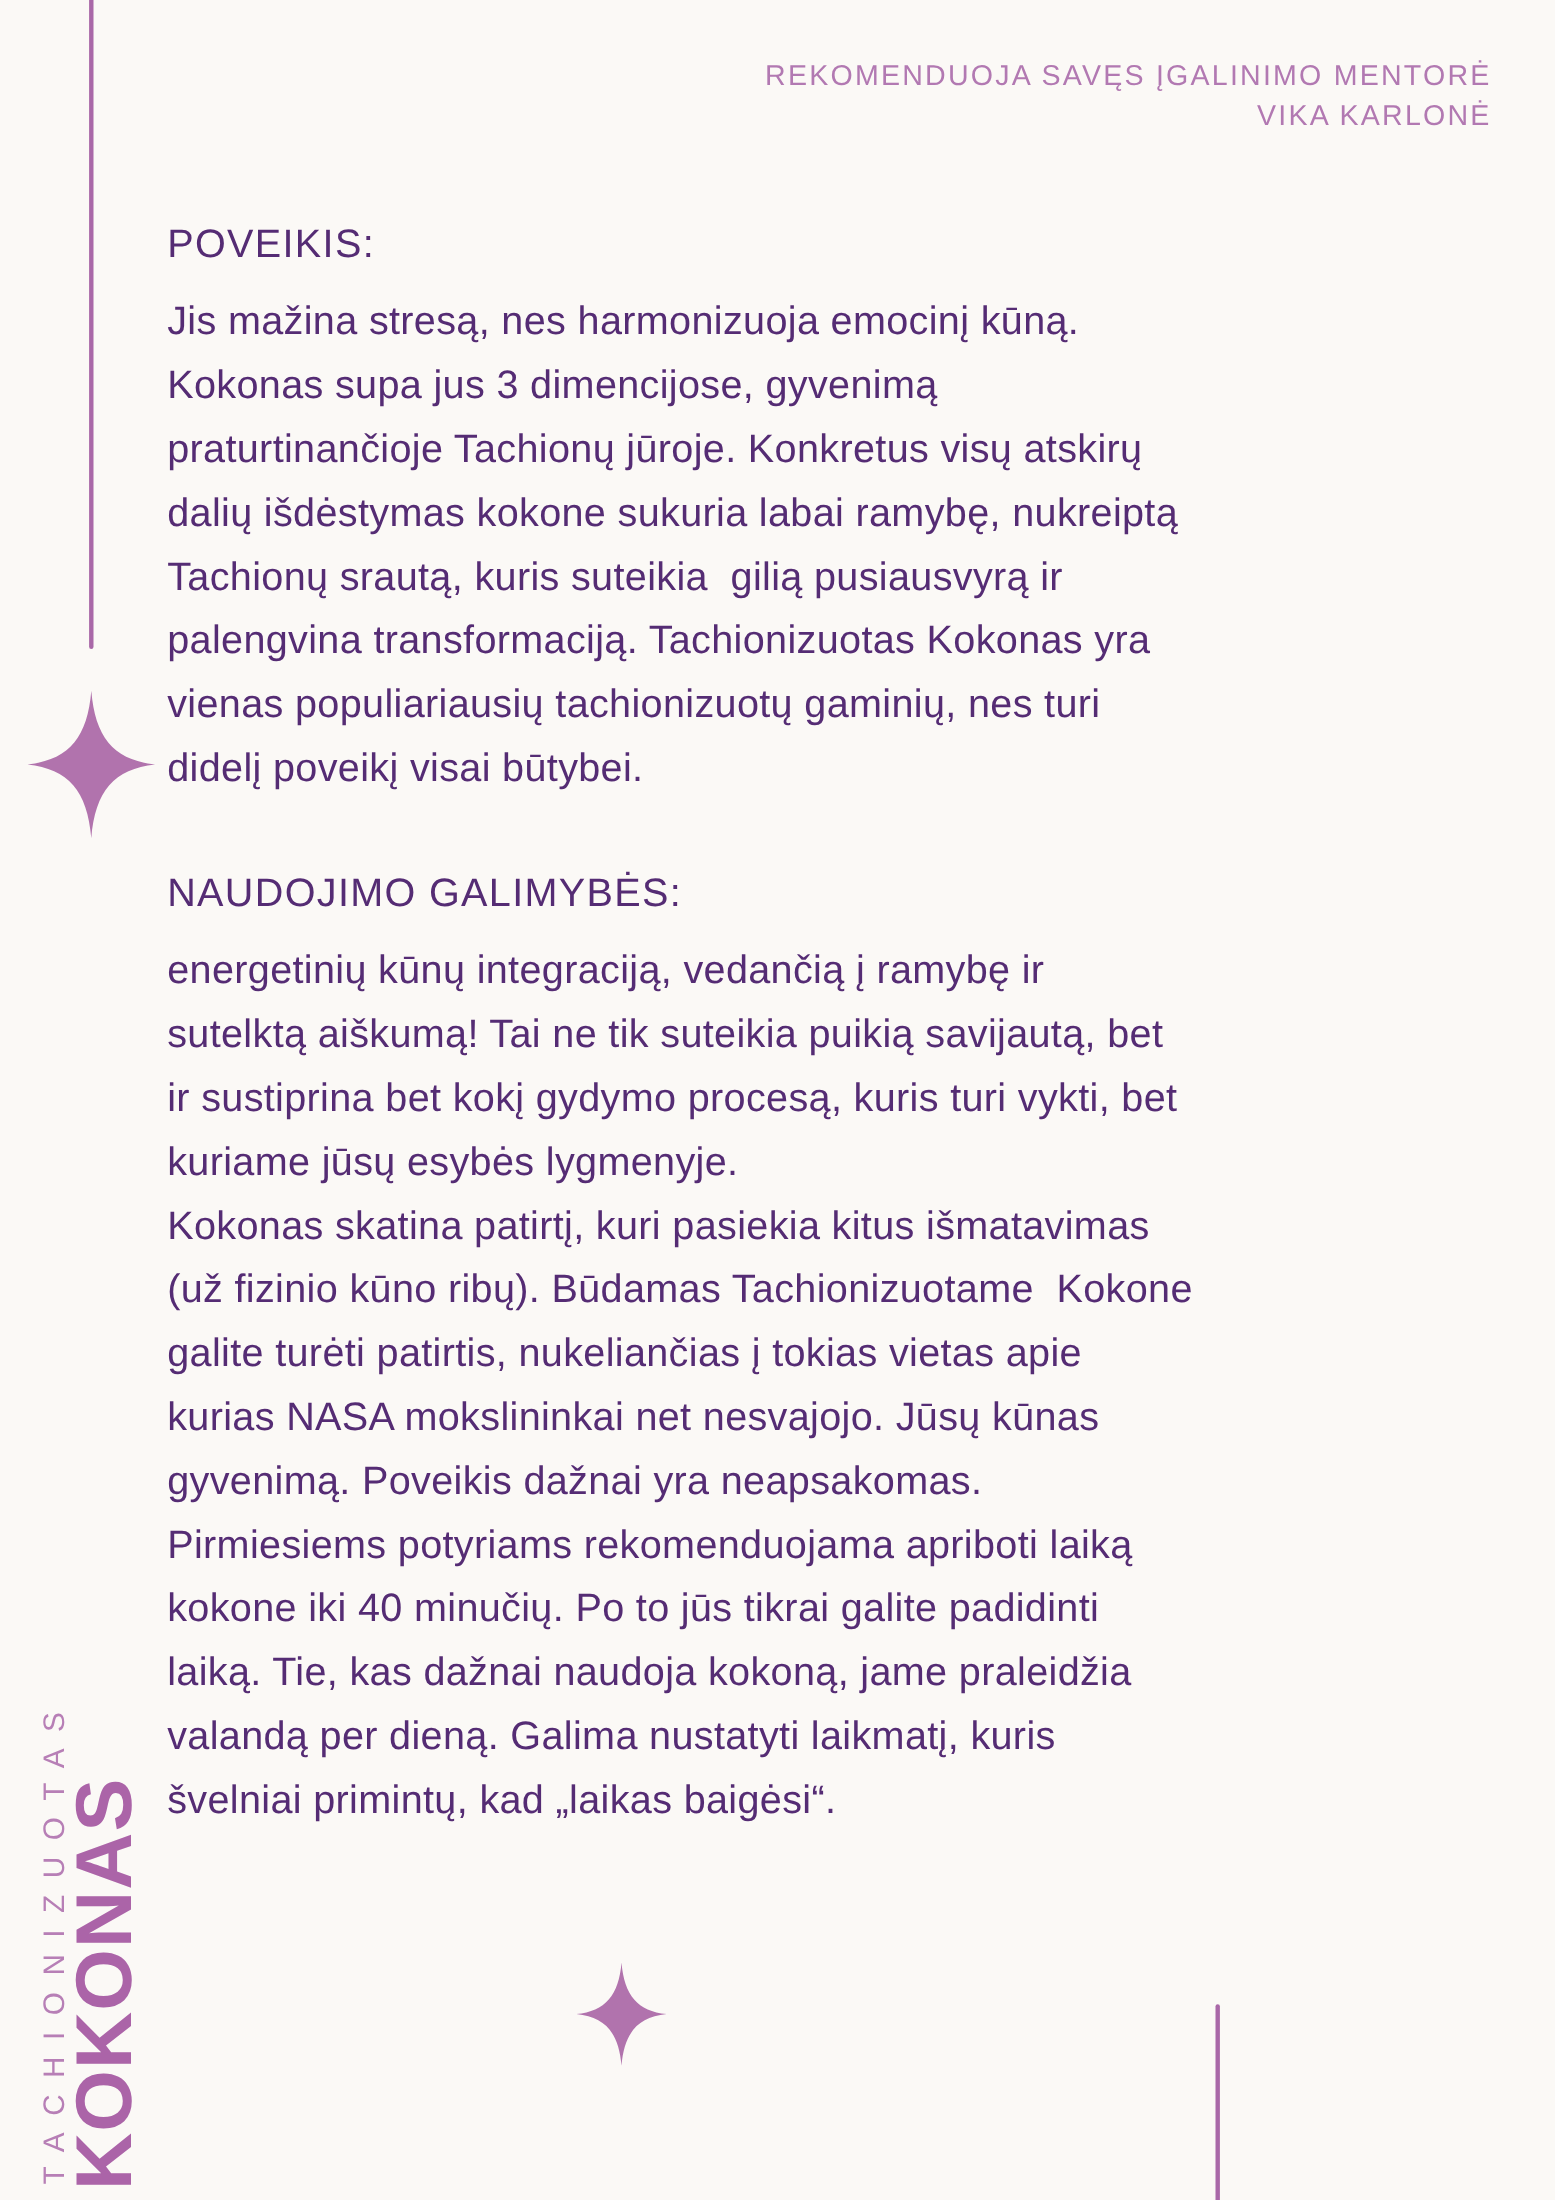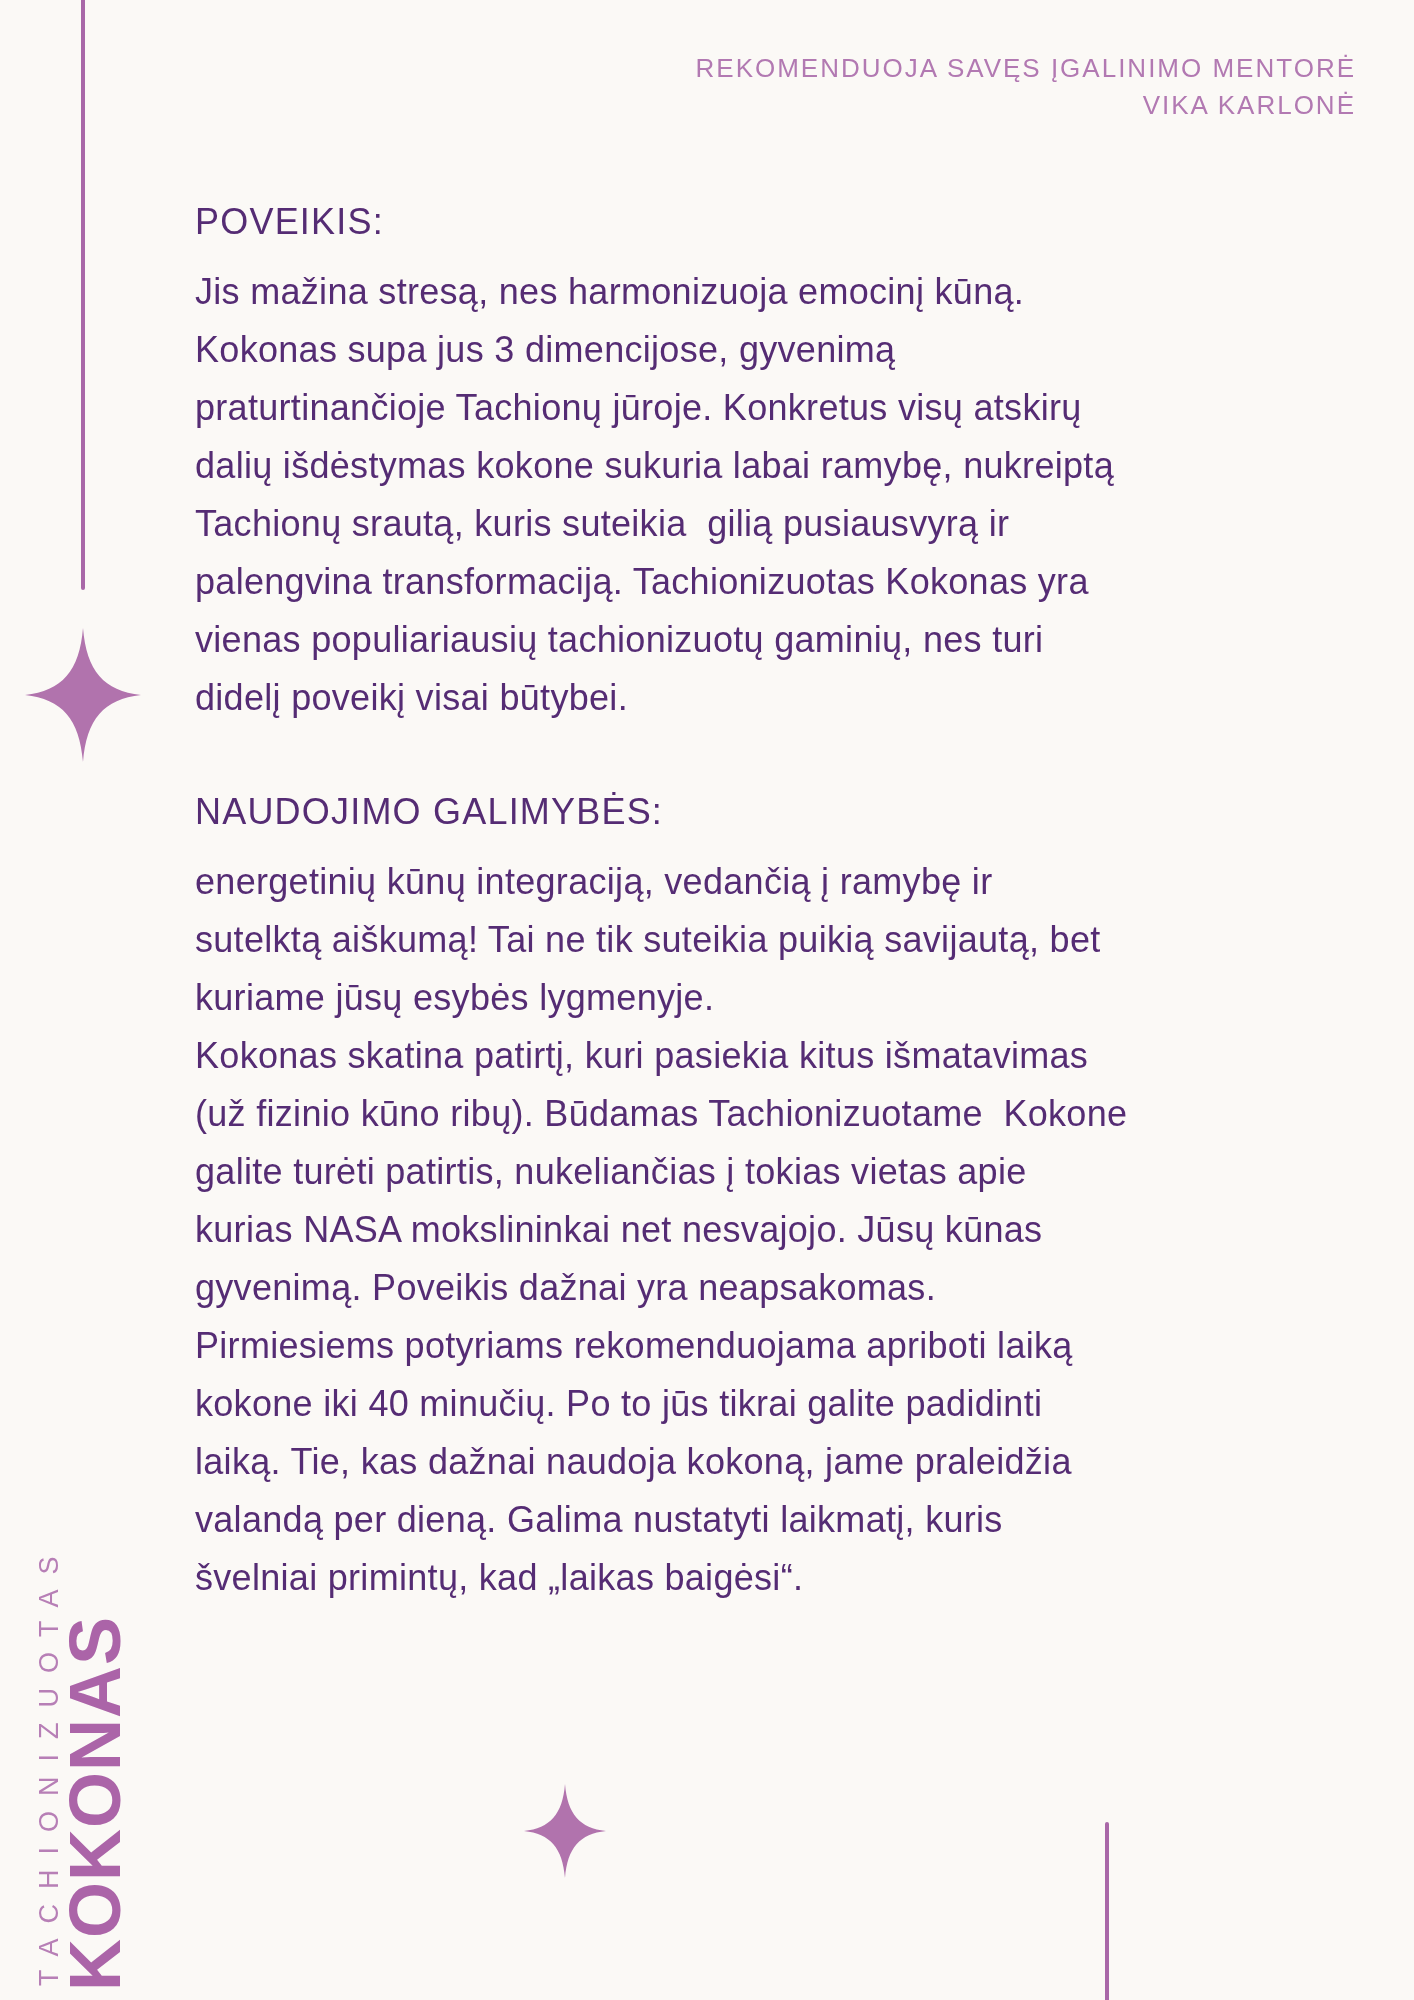--- a/index.html
+++ b/index.html
@@ -24,21 +24,21 @@
     position:absolute;top:50px;right:58px;
     text-align:right;
     color:var(--header-text);
     font-size:26px;letter-spacing:2px;line-height:37px;
     white-space:nowrap;
   }
   
   .section{
     position:absolute;left:152px;width:1190px;
     color:var(--body-text);
-    font-size:36px;line-height:58px;letter-spacing:0.3px;margin-left:43px;
+    font-size:36px;line-height:58px;letter-spacing:0.3px;
   }
   .section .heading{letter-spacing:1.2px;margin-bottom:12px;}
   .section .line{white-space:pre-wrap;}
   .section-1{top:193px;}
   .section-2{top:783px;}
   
   .vline{
     position:absolute;width:4px;
     background:var(--accent-line);
     border-radius:2px;
@@ -96,20 +96,21 @@
         <div class="line">vienas populiariausių tachionizuotų gaminių, nes turi</div>
         <div class="line">didelį poveikį visai būtybei.</div>
       </div>
   </div>
 
   <div class="section section-2">
     <div class="heading">NAUDOJIMO GALIMYBĖS:</div>
     <div class="lines">
         <div class="line">energetinių kūnų integraciją, vedančią į ramybę ir</div>
         <div class="line">sutelktą aiškumą! Tai ne tik suteikia puikią savijautą, bet</div>
+        <div class="line">ir sustiprina bet kokį gydymo procesą, kuris turi vykti, bet</div>
         <div class="line">kuriame jūsų esybės lygmenyje.</div>
         <div class="line">Kokonas skatina patirtį, kuri pasiekia kitus išmatavimas</div>
         <div class="line">(už fizinio kūno ribų). Būdamas Tachionizuotame  Kokone</div>
         <div class="line">galite turėti patirtis, nukeliančias į tokias vietas apie</div>
         <div class="line">kurias NASA mokslininkai net nesvajojo. Jūsų kūnas</div>
         <div class="line">gyvenimą. Poveikis dažnai yra neapsakomas.</div>
         <div class="line">Pirmiesiems potyriams rekomenduojama apriboti laiką</div>
         <div class="line">kokone iki 40 minučių. Po to jūs tikrai galite padidinti</div>
         <div class="line">laiką. Tie, kas dažnai naudoja kokoną, jame praleidžia</div>
         <div class="line">valandą per dieną. Galima nustatyti laikmatį, kuris</div>

